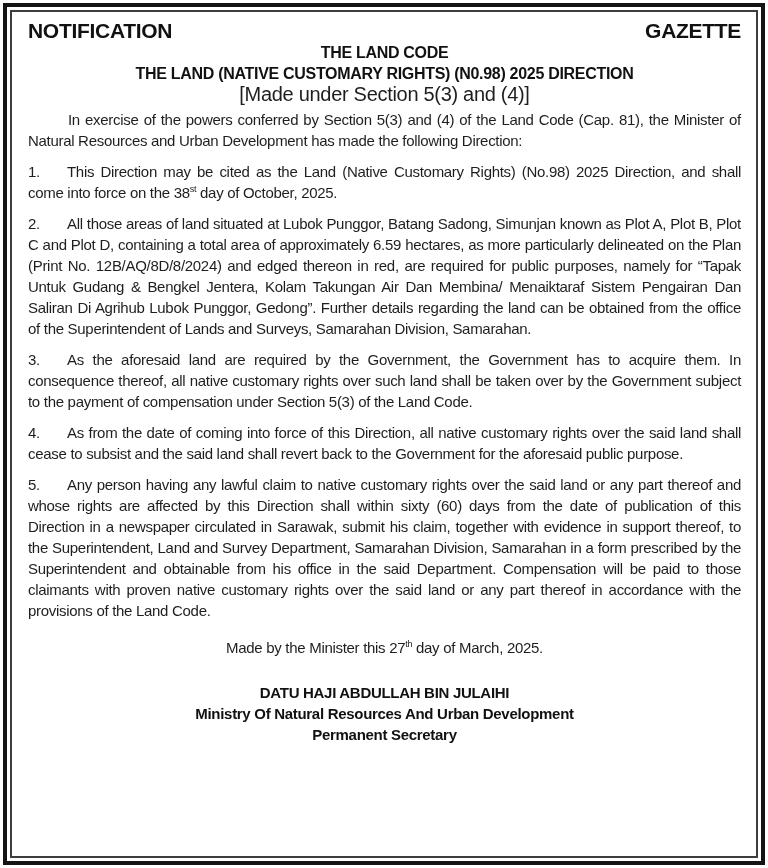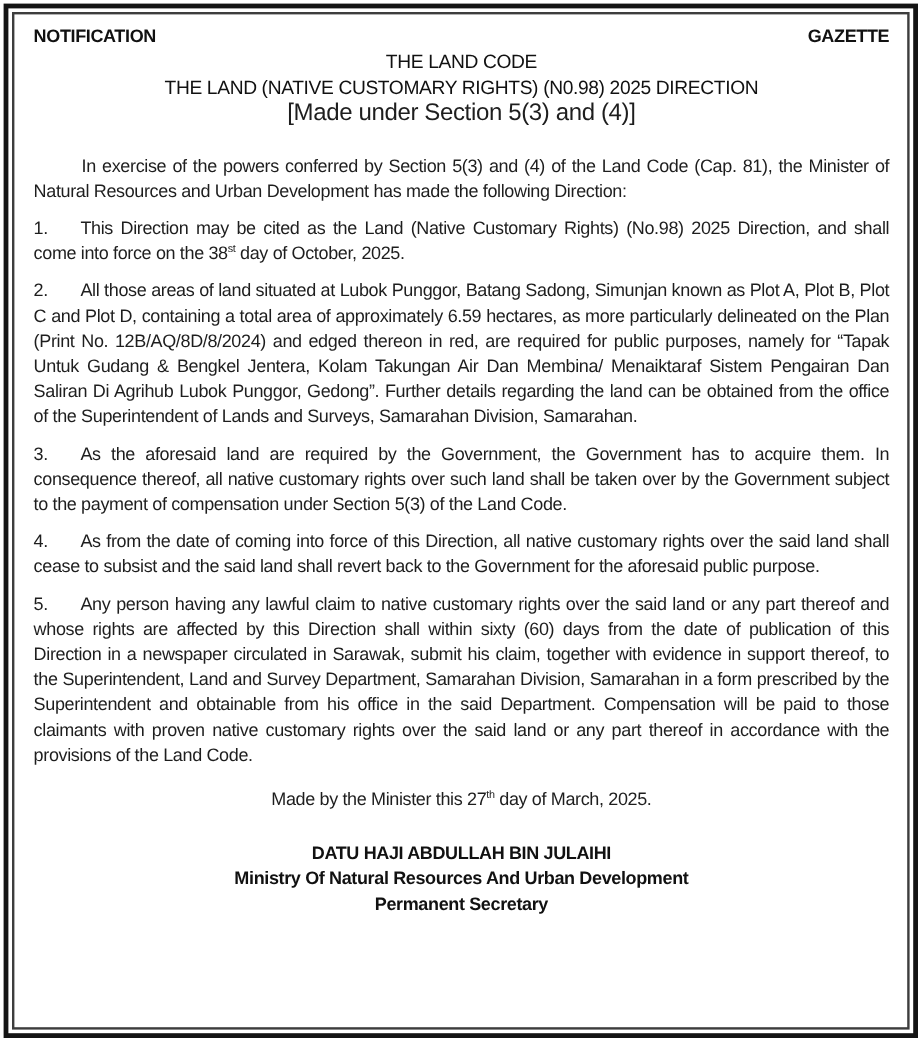--- a/index.html
+++ b/index.html
@@ -36,38 +36,38 @@
     padding: 8px 15px 8px 16px;
     color: var(--text);
     font-size: 15px;
     line-height: 21px;
     letter-spacing: -0.3px;
   }
   .masthead {
     display: flex;
     justify-content: space-between;
     font-weight: bold;
-    font-size: 15px;
+    font-size: 21px;
     color: var(--heading);
   }
   .title-block { text-align: center; margin-top: 1px; }
   .title-code, .title-direction {
-    font-weight: normal;
+    font-weight: bold;
     font-size: 16px;
     color: var(--heading);
     line-height: 21px;
   }
   .title-made-under {
     font-weight: normal;
     font-size: 20px;
     line-height: 21px;
   }
   p { margin: 0; }
   .preamble {
-    margin-top: 23px;
+    margin-top: 4px;
     text-align: justify;
     text-indent: 40px;
   }
   .clause {
     margin-top: 10px;
     text-align: justify;
   }
   .clause-num {
     display: inline-block;
     width: 39px;

